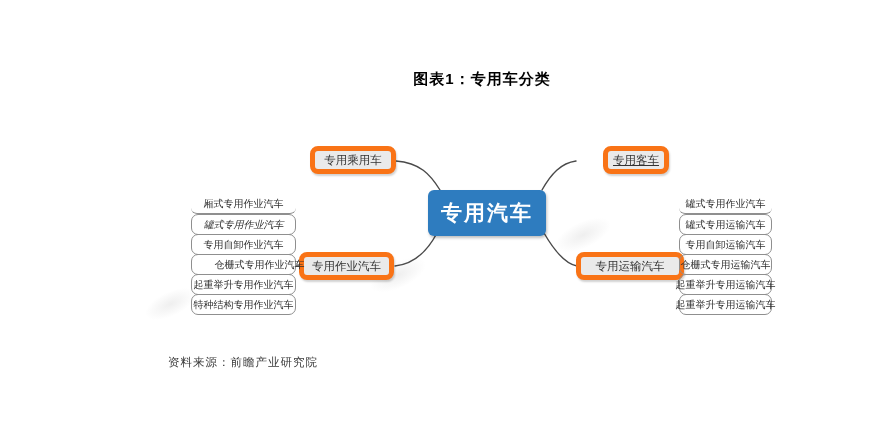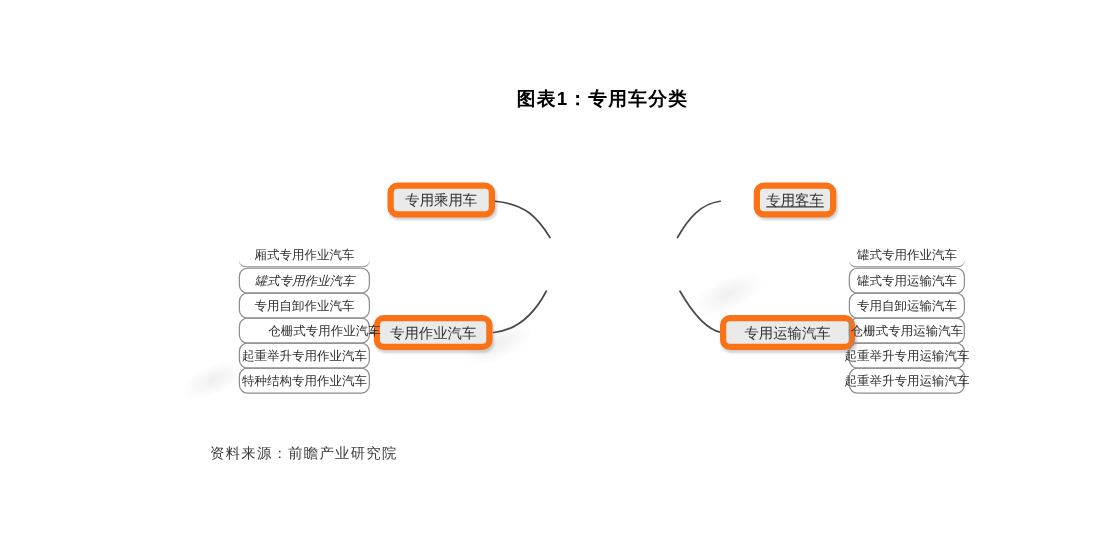--- a/index.html
+++ b/index.html
@@ -61,20 +61,23 @@
       <path d="M506,233 C517,252 528,264 539,266"></path>
       <path d="M258,266 L262,266"></path>
       <path d="M633,266 L641,266"></path>
     </g>
   </svg>
 
   <div class="smudge" style="left:515px;top:222px;width:60px;height:26px;"></div>
   <div class="smudge" style="left:330px;top:262px;width:60px;height:26px;"></div>
   <div class="smudge" style="left:105px;top:292px;width:55px;height:24px;"></div>
 
+  <div class="center-node">
+    <span>专用汽车</span>
+  </div>
 
   <div class="branch tl">
     <span>专用乘用车</span>
   </div>
   <div class="branch tr">
     <span>专用客车</span>
   </div>
   <div class="branch l">
     <span>专用作业汽车</span>
   </div>

